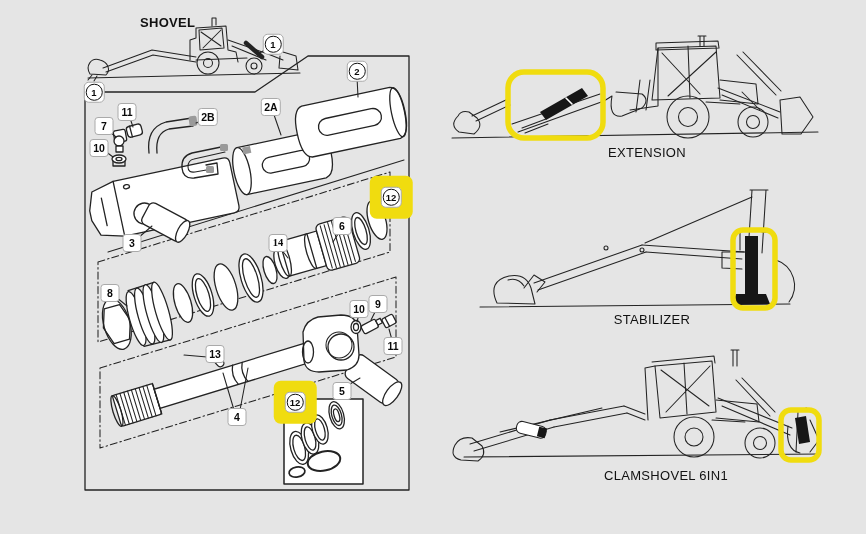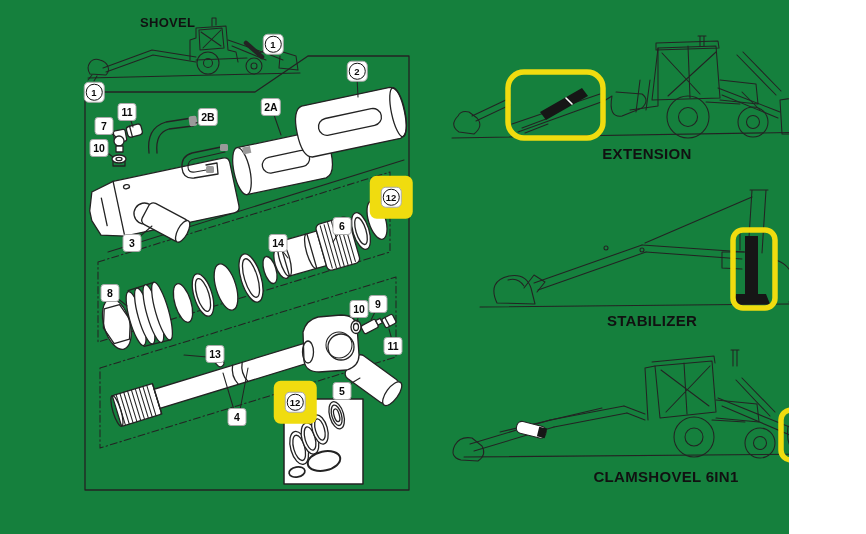--- a/index.html
+++ b/index.html
@@ -1,21 +1,21 @@
 <!DOCTYPE html>
 <html style="--highlight-yellow: #f0dc0f; --line: #232323; --callout-border: #aaaaaa;"><head>
 <meta charset="utf-8">
 <style>
   html,body{margin:0;padding:0;background:#fff;}
-  .stage{position:relative;width:789px;height:534px;background:#15803d;overflow:hidden;
+  .stage{position:relative;width:866px;height:534px;background:#e5e5e5;overflow:hidden;
          font-family:"Liberation Sans",sans-serif;color:#0a0a0a;text-align:right;}
   .artwork{position:absolute;left:0;top:0;}
   .diagram-label{position:absolute;font-weight:bold;font-size:13px;letter-spacing:.3px;
                  white-space:nowrap;color:#111;}
-  .caption{position:absolute;transform:translateX(-50%);font-weight:bold;font-size:15px;
+  .caption{position:absolute;transform:translateX(-50%);font-weight:normal;font-size:13px;
            letter-spacing:.3px;white-space:nowrap;color:#111;}
   
   .callout{position:absolute;transform:translate(-50%,-50%);z-index:5;cursor:default;}
   .callout .box{border:1.6px solid #aaaaaa;background:#ffffff;border-radius:3.5px;
                 min-width:12px;height:16px;padding:0 2.5px;display:flex;align-items:center;
                 justify-content:center;font-size:10.5px;font-weight:bold;line-height:1;color:#0a0a0a;}
   .callout.circle .box{border-radius:5px;height:auto;padding:1px;}
   .callout.circle .num{border:1.4px solid #111;border-radius:50%;width:14.5px;height:14.5px;
                 display:flex;align-items:center;justify-content:center;font-size:9.5px;font-weight:bold;}
   .callout.highlight{background:var(--highlight-yellow,#f0dc0f);border-radius:7px;padding:11px;}
@@ -369,21 +369,21 @@
       <div class="callout square" style="left: 342px; top: 226px;">
       <span class="box">
           <span class="num">6</span>
         </span>
     </div>
       <div class="callout square" style="left: 132px; top: 243px;">
       <span class="box">
           <span class="num">3</span>
         </span>
     </div>
-      <div class="callout square" style="left: 278px; top: 243px;">
+      <div class="callout square" style="left: 278px; top: 243px; font-family: Liberation Serif, serif;">
       <span class="box">
           <span class="num">14</span>
         </span>
     </div>
       <div class="callout square" style="left: 110px; top: 293px;">
       <span class="box">
           <span class="num">8</span>
         </span>
     </div>
       <div class="callout square" style="left: 378px; top: 304px;">

